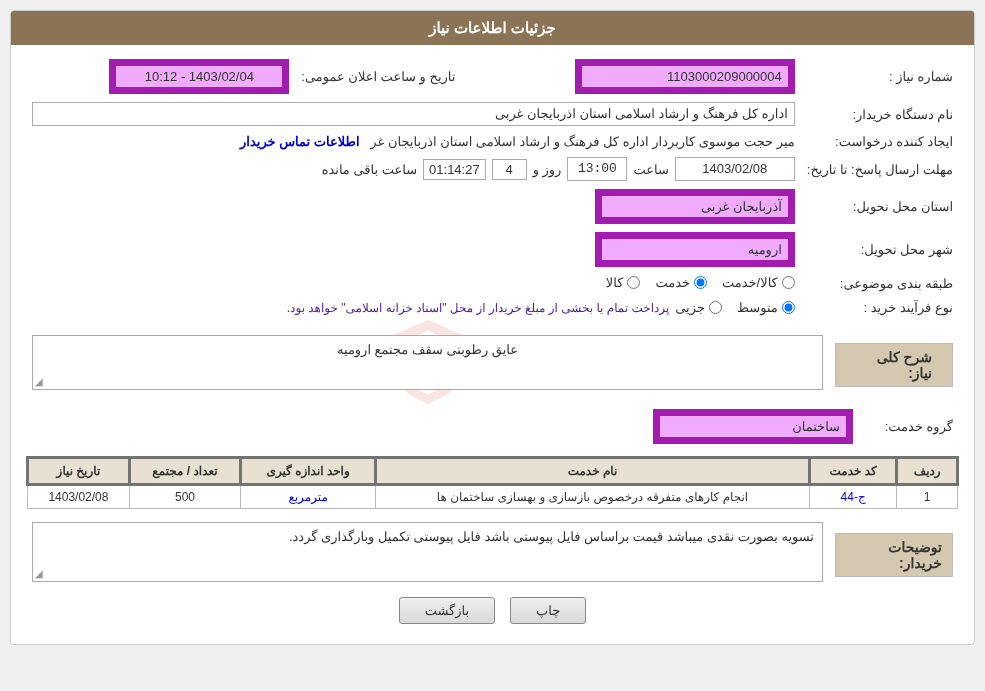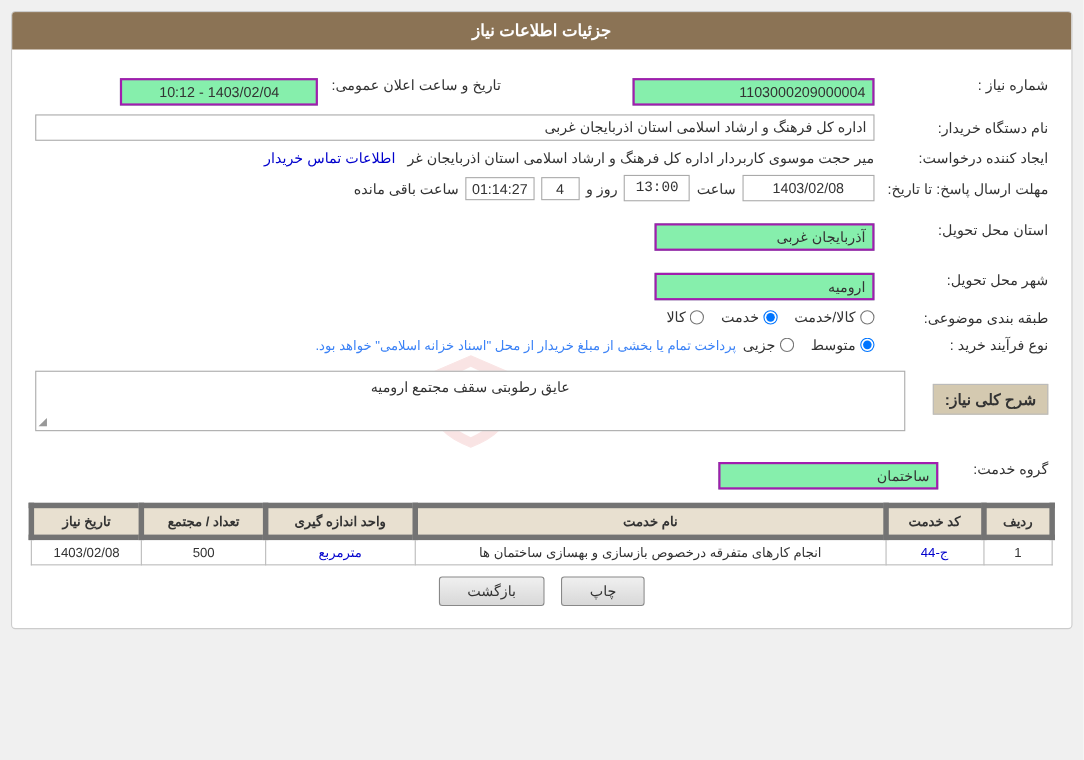--- a/index.html
+++ b/index.html
@@ -46,39 +46,39 @@
       color: #333;
       font-weight: normal;
       text-align: right;
       white-space: nowrap;
       width: 130px;
     }
     .value-cell {
       text-align: right;
     }
     .input-box {
-      border: 2px solid #a21caf;
-      background: #86efac;
+      border: 7px solid #a21caf;
+      background: #f0abfc;
       padding: 3px 6px;
       min-height: 24px;
       display: inline-block;
       text-align: right;
-      margin-top: 12px;
     }
     .input-box-full {
       border: 1px solid #aaa;
       background: #fff;
       padding: 3px 6px;
       min-height: 24px;
       width: 100%;
       text-align: right;
     }
     .link-blue {
       color: #0000cc;
       text-decoration: none;
+      font-weight: bold;
     }
     .date-input {
       border: 1px solid #aaa;
       background: #fff;
       padding: 3px 6px;
       min-height: 24px;
       width: 120px;
       display: inline-block;
       text-align: center;
     }
@@ -116,21 +116,21 @@
     }
     .radio-item {
       display: inline-flex;
       align-items: center;
       gap: 4px;
     }
     .radio-item input[type="radio"] {
       margin: 0;
     }
     .procurement-text {
-      color: #3b82f6;
+      color: #4c1d95;
       font-size: 12px;
     }
     .description-box {
       border: 1px solid #aaa;
       background: #fff;
       padding: 6px 8px;
       min-height: 55px;
       width: 100%;
       text-align: center;
       position: relative;
@@ -143,21 +143,21 @@
       font-size: 10px;
     }
     .services-table {
       width: 100%;
       border-collapse: collapse;
       margin: 8px 0;
       font-size: 12px;
     }
     .services-table th {
       background: #e8e0d0;
-      border: 5px solid #737373;
+      border: 3px solid #737373;
       padding: 5px 8px;
       text-align: center;
       font-weight: bold;
     }
     .services-table td {
       border: 1px solid #bbb;
       padding: 4px 8px;
       text-align: center;
     }
     .services-table td:nth-child(2) {
@@ -312,21 +312,21 @@
           </td>
         </tr>
 
       </tbody>
         </table>
 
       <table class="info-table">
         <tbody>
             <tr>
           <td style="width:130px; vertical-align:top; padding-top:8px;">
-            <div class="section-header" style="display:inline-block; padding:5px 10px;">شرح کلی نیاز:</div>
+            <div class="section-header" style="display:inline-block; padding:5px 20px;">شرح کلی نیاز:</div>
           </td>
           <td style="position:relative;">
 
             <div style="position:absolute; left:50%; top:50%; transform:translate(-50%,-50%); opacity:0.1; z-index:0; pointer-events:none;">
               <svg width="80" height="90" viewBox="0 0 80 90">
                 <path d="M40 5 L75 20 L75 50 Q75 75 40 88 Q5 75 5 50 L5 20 Z" fill="#c00" stroke="#c00"></path>
                 <path d="M40 15 L65 27 L65 50 Q65 68 40 79 Q15 68 15 50 L15 27 Z" fill="#fff"></path>
                 <path d="M30 45 L38 53 L55 36" stroke="#c00" stroke-width="5" fill="none" stroke-linecap="round"></path>
               </svg>
             </div>
@@ -367,20 +367,35 @@
             <td>1</td>
             <td style="color:#0000cc;">ج-44</td>
             <td>انجام کارهای متفرقه درخصوص بازسازی و بهسازی ساختمان ها</td>
             <td style="color:#0000cc;">مترمربع</td>
             <td>500</td>
             <td>1403/02/08</td>
           </tr>
         </tbody>
       </table>
 
+      <table class="info-table">
+        <tbody>
+            <tr>
+          <td style="width:130px; vertical-align:top; padding-top:8px;">
+            <div class="section-header" style="display:inline-block; padding:5px 10px;">توضیحات خریدار:</div>
+          </td>
+          <td>
+            <div class="notes-box">
+              <span>تسویه بصورت نقدی میباشد قیمت براساس فایل پیوستی باشد فایل پیوستی تکمیل وبارگذاری گردد.</span>
+              <span style="position:absolute; bottom:2px; left:2px; color:#999; font-size:10px;">◢</span>
+            </div>
+          </td>
+        </tr>
+      </tbody>
+        </table>
 
       <div class="button-row">
         <button class="btn btn-print">چاپ</button>
         <button class="btn btn-back">بازگشت</button>
       </div>
 
     </div>
   </div>
 </div>
 

